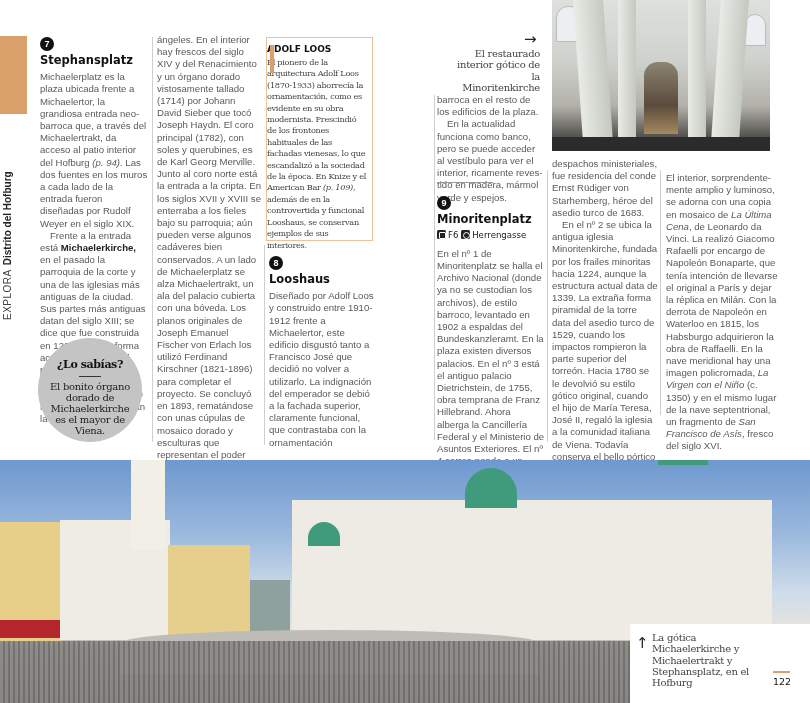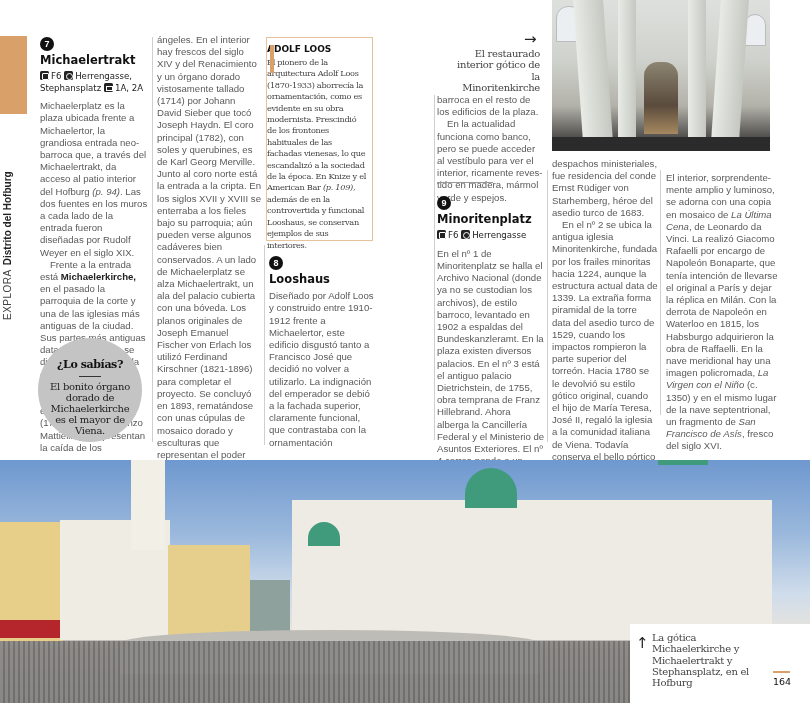--- a/index.html
+++ b/index.html
@@ -63,26 +63,21 @@
 
 <div class="page">
 
   <div class="side-tab"></div>
   <div class="side-label">
     <span class="a">EXPLORA</span><span class="b">Distrito del Hofburg</span>
   </div>
 
   <div class="col" style="left:40px; top:37px; width:108px;">
     <span class="num">7</span>
-    <div class="h">Michaelertrakt</div>
-    <div class="meta">
-      <span class="ico"></span><span>F6</span>
-      <span class="ico round"></span><span>Herrengasse, Stephansplatz</span>
-      <span class="ico bus"></span><span>1A, 2A</span>
-    </div>
+    <div class="h">Stephansplatz</div>
     <p><span>Michaelerplatz es la plaza ubicada frente a Michaelertor, la grandiosa entrada neo-barroca que, a través del Michaelertrakt, da acceso al patio interior del Hofburg</span> <i>(p. 94)</i><span>. Las dos fuentes en los muros a cada lado de la entrada fueron diseñadas por Rudolf Weyer en el siglo XIX.</span></p>
     <p class="ind"><span>Frente a la entrada está</span> <b style="color:#222">Michaelerkirche,</b> <span>en el pasado la parroquia de la corte y una de las iglesias más antiguas de la ciudad. Sus partes más antiguas datan del siglo XIII; se dice que fue construida en 1221, pero su forma actual es de 1792. El porche lo rematan esculturas barrocas (1724-1725) de Lorenzo Mattielli que representan la caída de los</span></p>
   </div>
 
   <div class="didyou">
     <div class="t">¿Lo sabías?</div>
     <div class="rule"></div>
     <div class="b" style="padding:0 6px;">El bonito órgano dorado de Michaelerkirche es el mayor de Viena.</div>
   </div>
 
@@ -178,14 +173,14 @@
     <div class="bld" style="left:308px; top:62px; width:32px; height:24px; background:#3f9b7c; border-radius:16px 16px 0 0;"></div>
     <div class="plaza"></div>
     <div class="cobbles"></div>
   </div>
 
   <div class="capbox">
     <div class="arrow" style="left:6px; top:10px;">↑</div>
     <div class="cap" style="left:22px; top:8px; width:120px;">La gótica Michaelerkirche y Michaelertrakt y Stephansplatz, en el Hofburg</div>
   </div>
 
-  <div class="pagenum">164</div>
+  <div class="pagenum">122</div>
 </div>
 
 </body></html>

